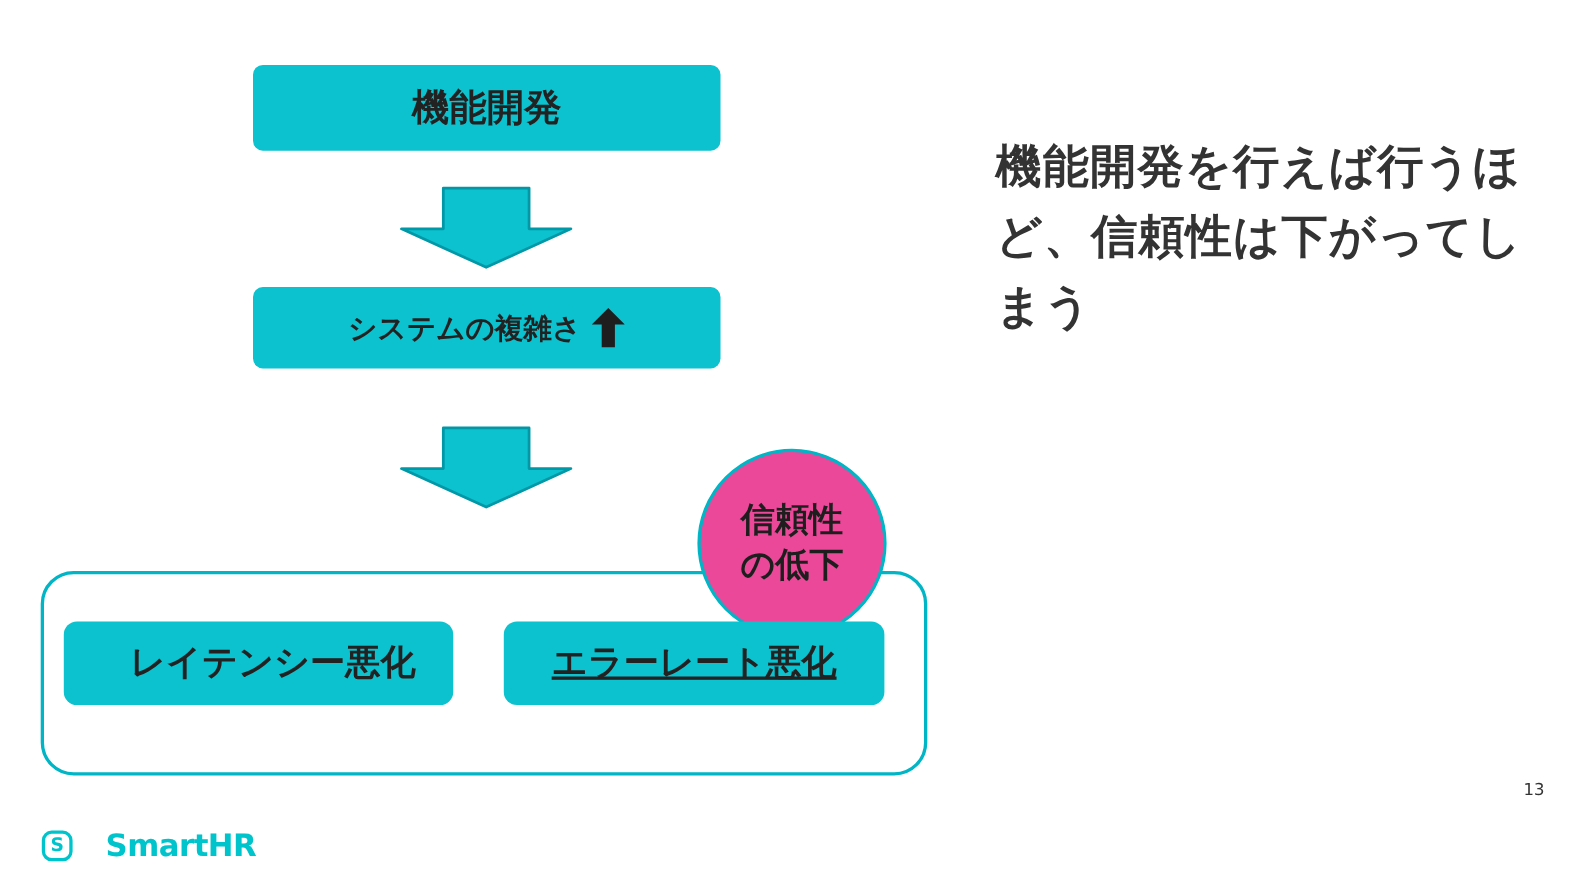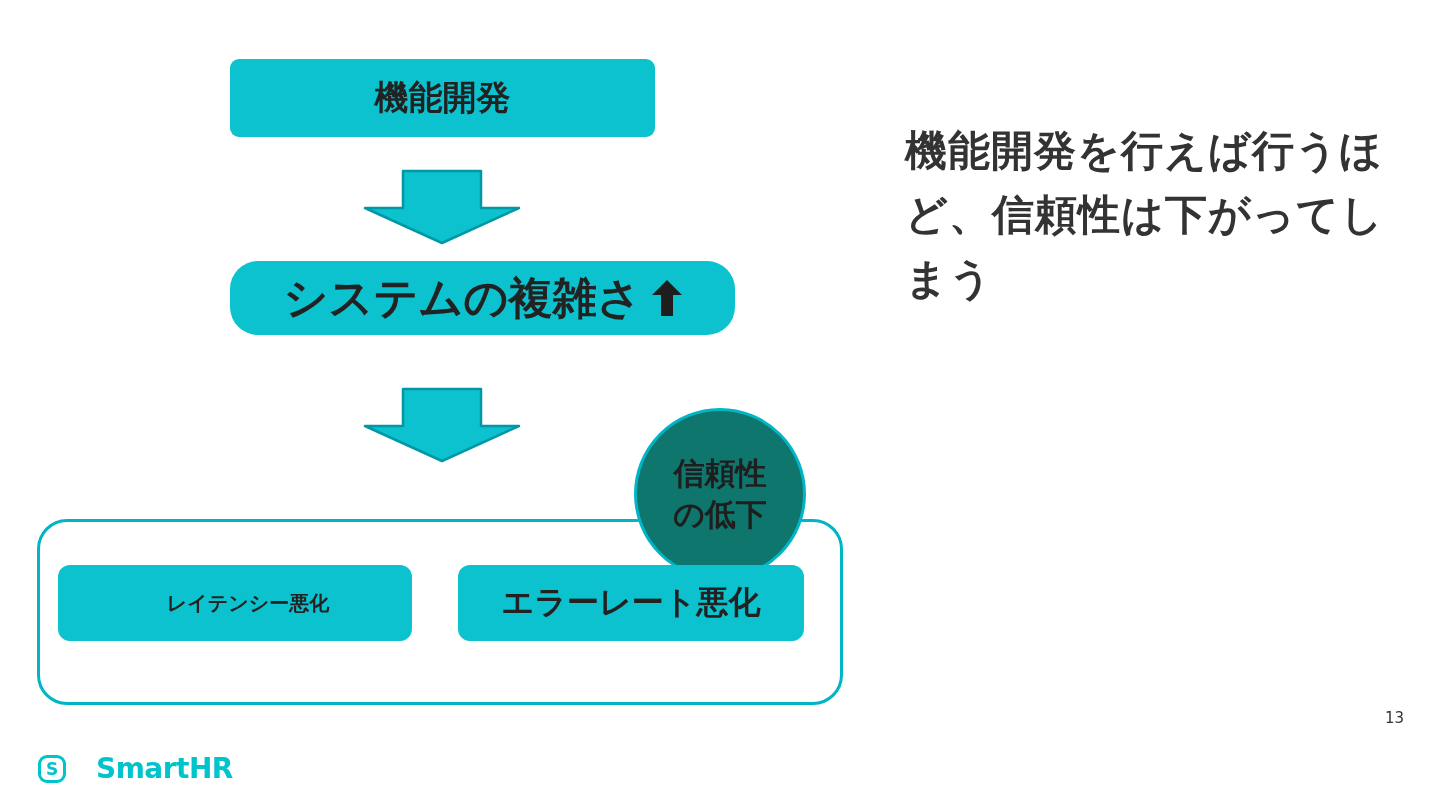--- a/index.html
+++ b/index.html
@@ -18,23 +18,23 @@
     position: absolute;
     background: #0bc2ce;
     border-radius: 9px;
     display: flex;
     align-items: center;
     justify-content: center;
     color: #222222;
     font-weight: bold;
   }
   .node-feature   { left: 230px; top:  59px; width: 425px; height: 78px; font-size: 34px; text-align: center; }
-  .node-complex   { left: 230px; top: 261px; width: 505px; height: 74px; font-size: 44px; gap: 10px; border-radius: 28px; }
-  .node-latency   { left:  58px; top: 565px; width: 354px; height: 76px; font-size: 20px; border-radius: 12px; z-index: 3; padding-left: 26px; }
-  .node-errorrate { left: 458px; top: 565px; width: 346px; height: 76px; font-size: 32px; border-radius: 12px; z-index: 3; }
+  .node-complex   { left: 230px; top: 261px; width: 425px; height: 74px; font-size: 26px; gap: 10px; }
+  .node-latency   { left:  58px; top: 565px; width: 354px; height: 76px; font-size: 32px; border-radius: 12px; z-index: 3; padding-left: 26px; }
+  .node-errorrate { left: 458px; top: 565px; width: 346px; height: 76px; font-size: 32px; border-radius: 12px; z-index: 3; text-decoration: underline; }
 
   .block-arrow { position: absolute; width: 160px; height: 77px; }
   .block-arrow-1 { left: 362px; top: 169px; }
   .block-arrow-2 { left: 362px; top: 387px; }
 
   .up-arrow-svg { width: 30px; height: 36px; display: inline-block; }
 
   
   .outcome-group {
     position: absolute;
@@ -44,21 +44,21 @@
     border: 3px solid #00b5c5;
     border-radius: 30px;
     z-index: 1;
   }
 
   
   .reliability-badge {
     position: absolute;
     left: 634px; top: 408px;
     width: 172px; height: 172px;
-    background: #0f766e;
+    background: #ec4899;
     border: 3px solid #00b5c5;
     border-radius: 50%;
     display: flex;
     flex-direction: column;
     align-items: center;
     justify-content: center;
     z-index: 2;
     color: #1e1e1e;
     font-weight: bold;
     font-size: 31px;

